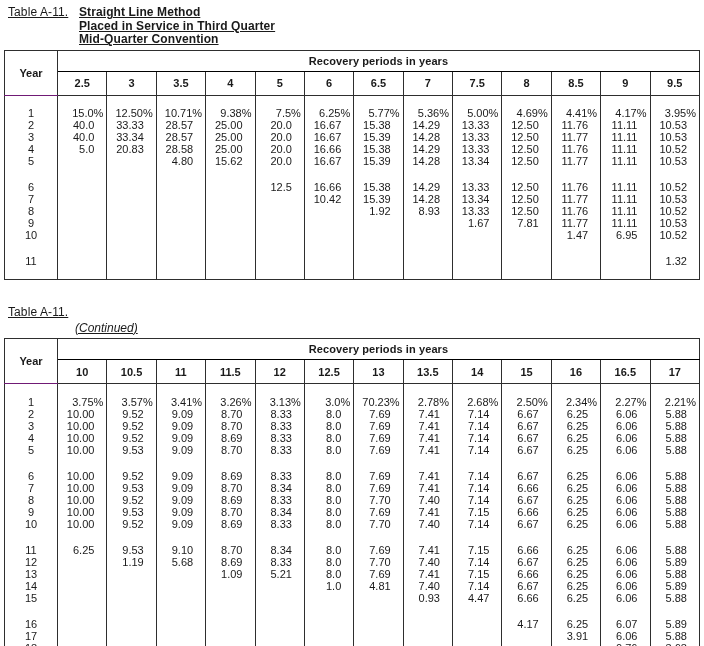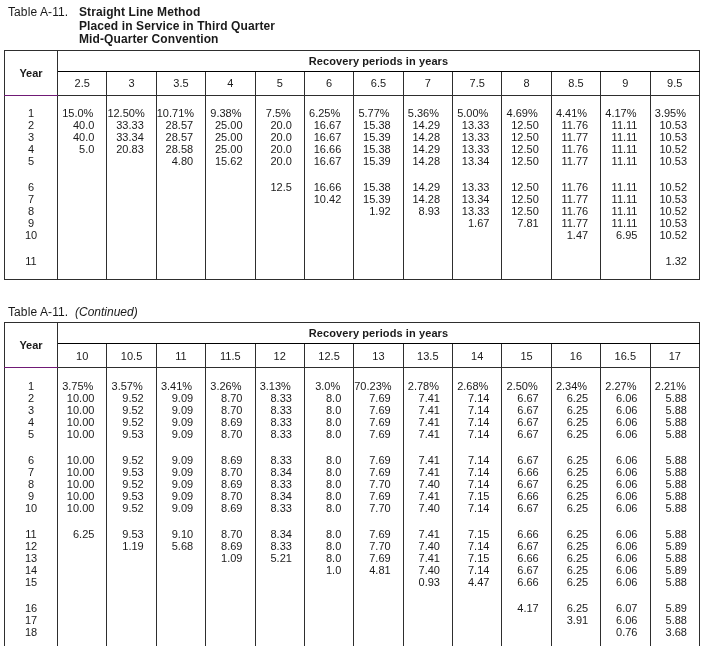--- a/index.html
+++ b/index.html
@@ -7,27 +7,27 @@
   body {
     width: 704px; height: 646px;
     background: #ffffff;
     font-family: "Liberation Sans", sans-serif;
     color: #1a1a1a;
     overflow: hidden;
   }
   .page { padding: 6px 4px 0 4px; }
 
   
-  .title-block { display: flex; align-items: flex-start; margin-left: 4px; }
+  .title-block { display: flex; align-items: flex-start; margin-left: 4px; text-decoration: underline; }
   .t-label {
     font-size: 12px; line-height: 13.5px; width: 71px; flex: 0 0 71px;
     letter-spacing: 0.1px;
   }
   .t-lines { font-weight: bold; font-size: 12px; line-height: 13.5px; letter-spacing: 0.1px; }
-  .t-continued { font-style: italic; font-size: 12px; line-height: 13.5px; margin-left: -4px; }
+  .t-continued { font-style: italic; font-size: 12px; line-height: 13.5px; margin-left: -4px; margin-top: 16px; }
   .t2block { margin-top: 26px; }
   .t2block .title-block { margin-bottom: 2px; }
 
   
   table {
     border-collapse: collapse; table-layout: fixed;
     width: 696px; margin-top: 3px;
     border: 1px solid #2e2e2e;
   }
   col.c-year { width: 53px; }
@@ -37,29 +37,29 @@
   }
   th.rec-h {
     font-weight: bold; text-align: center; height: 21px;
     border-bottom: 1px solid #000000; letter-spacing: 0.1px;
   }
   th.year-h {
     font-weight: bold; text-align: center; vertical-align: middle;
     border-bottom: 1px solid #701a75;
   }
   th.period {
-    font-weight: normal; text-align: center; height: 24px; vertical-align: middle;
+    font-weight: bold; text-align: center; height: 24px; vertical-align: middle;
     border-bottom: 1px solid #2e2e2e;
     margin-top: 8px;
   }
   tbody tr { height: 12px; }
   tbody td { line-height: 12px; vertical-align: bottom; }
   td.year { text-align: center; }
   td.val { text-align: right; padding-right: 12px; }
-  td.val.pct { padding-right: 13px; }
+  td.val.pct { padding-right: 3px; }
   tr.spacer td { height: 14px; }
   tr.sp-top td { height: 5px; }
   tr.sp-bottom td { height: 12px; }
   table.t2 tr.sp-bottom td { height: 6px; }
 </style>
 </head>
 <body>
 
 <div class="page">
 

